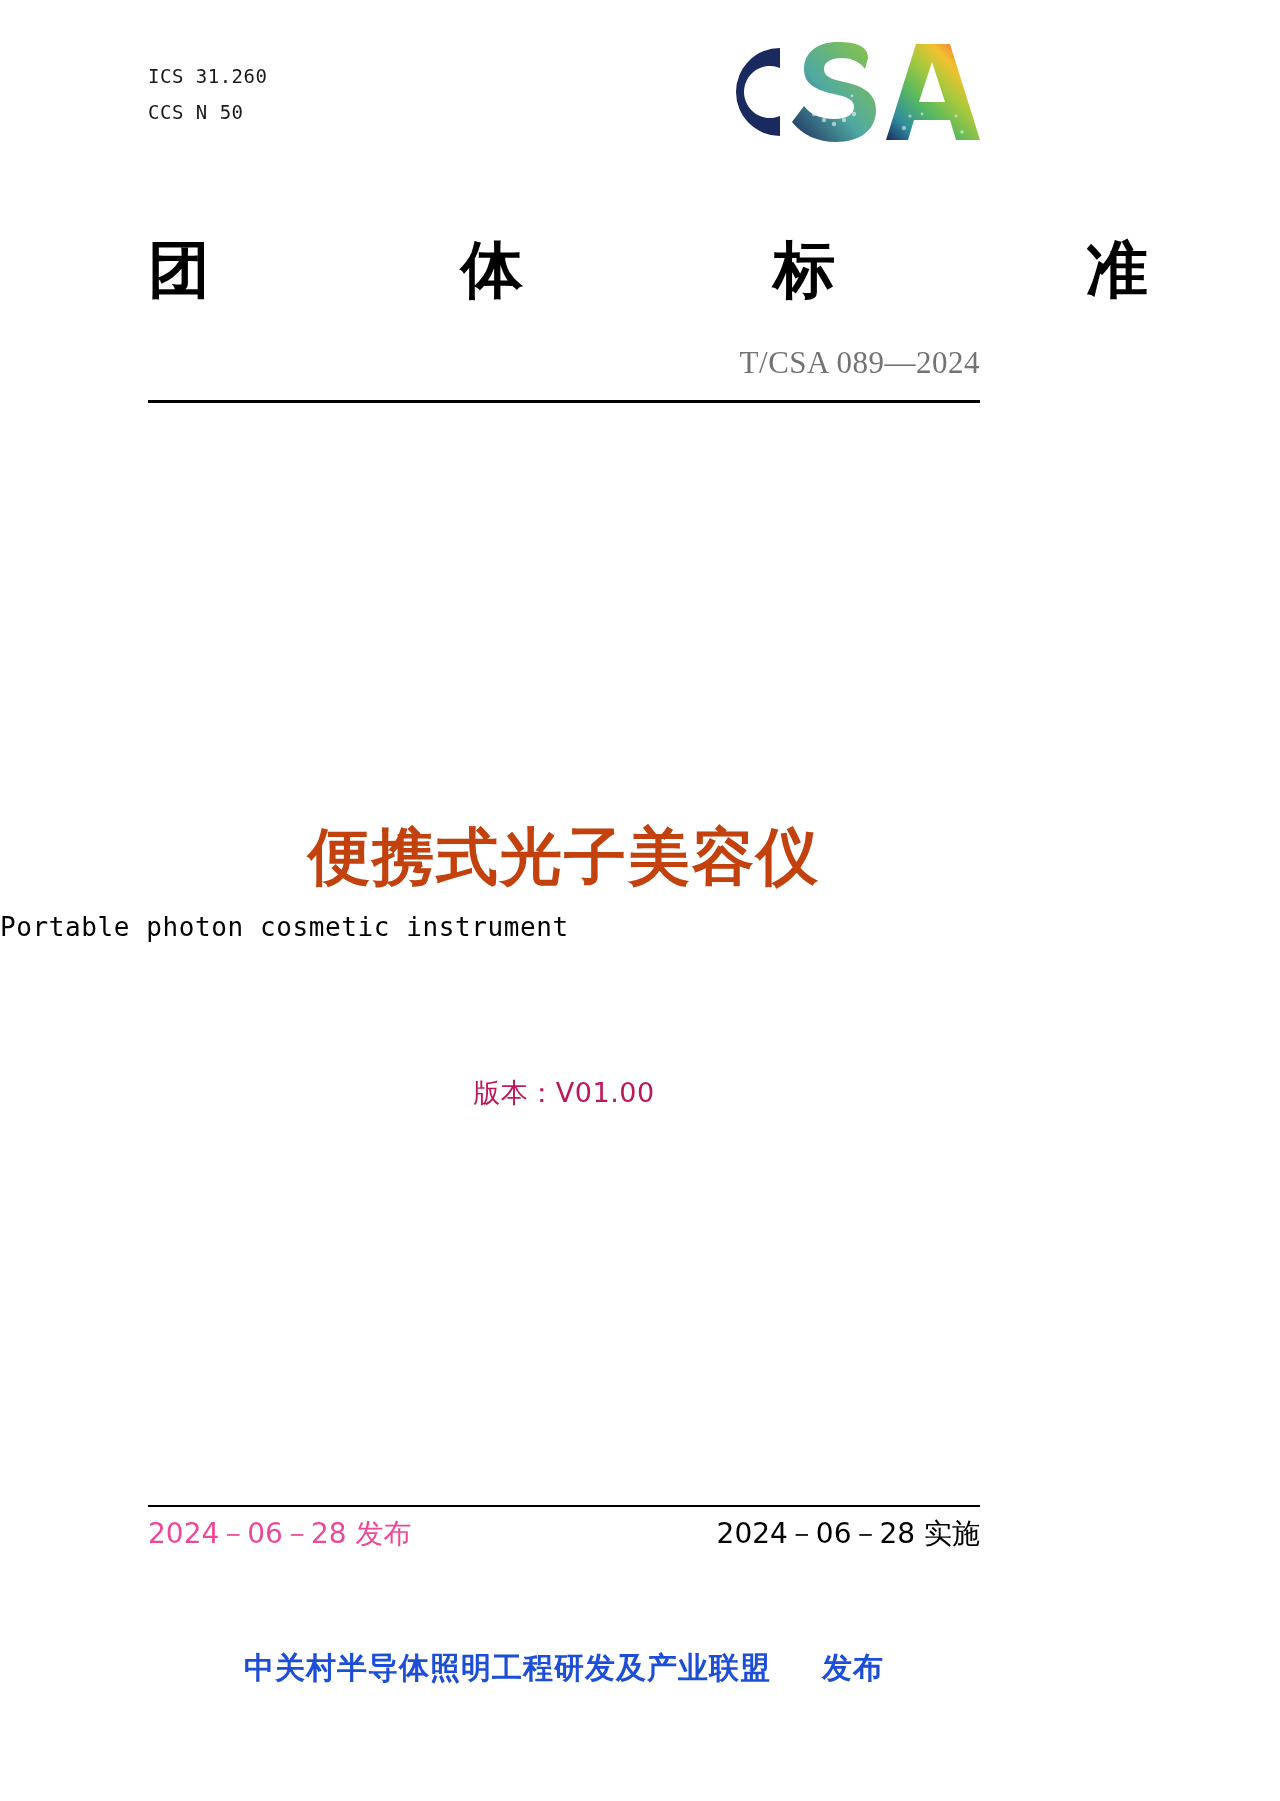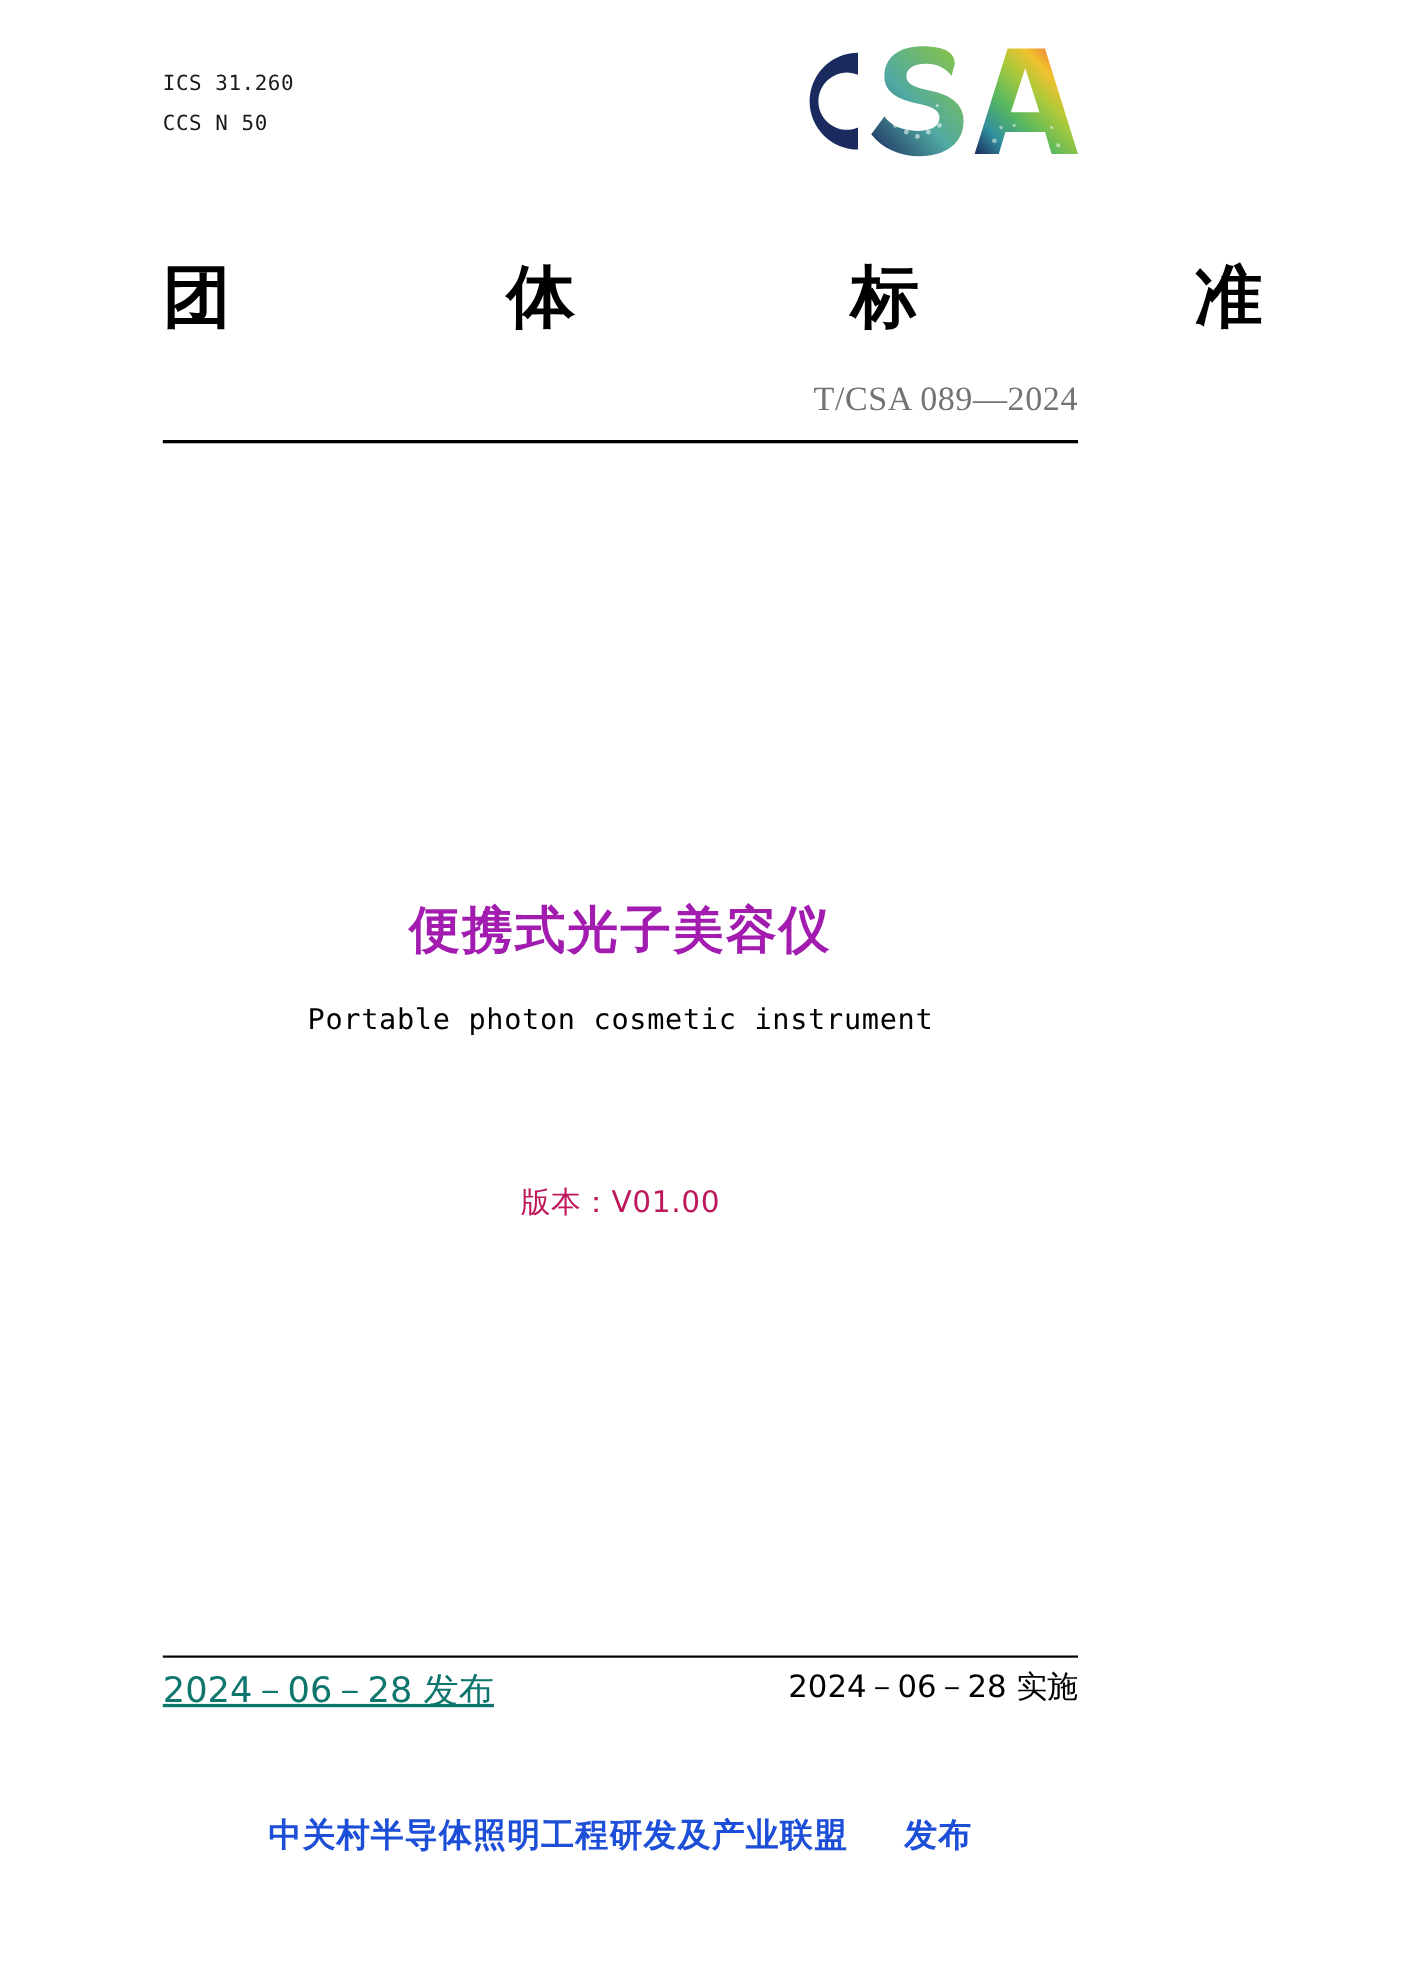--- a/index.html
+++ b/index.html
@@ -94,29 +94,28 @@
   }
 
   
   .doc-title {
     position: absolute;
     left: 0; right: 0;
     top: 815px;
     text-align: center;
     font-family: Liberation Serif, serif;
     font-weight: bold;
-    font-size: 46px;
+    font-size: 62px;
     letter-spacing: 2px;
-    color: #a21caf;
+    color: #c2410c;
   }
   .doc-title-en {
     position: absolute;
     left: 0; right: 0;
     top: 912px;
-    text-align: center;
     font-family: "DejaVu Sans Mono", monospace;
     font-size: 26px;
     letter-spacing: 0.6px;
     color: #000;
   }
   .doc-version {
     position: absolute;
     left: 0; right: 0;
     top: 1075px;
     text-align: center;
@@ -125,25 +124,24 @@
     letter-spacing: 0.5px;
     color: #be185d;
   }
 
   
   .date-left {
     position: absolute;
     left: 148px;
     top: 1515px;
     font-family: "DejaVu Sans", sans-serif;
-    font-size: 32px;
+    font-size: 28px;
     letter-spacing: 0px;
-    color: #0f766e;
+    color: #ec4899;
     white-space: nowrap;
-    text-decoration: underline;
   }
   .date-right {
     position: absolute;
     right: 148px;
     top: 1515px;
     font-family: "DejaVu Sans", sans-serif;
     font-size: 28px;
     letter-spacing: 0px;
     color: #000;
     white-space: nowrap;

